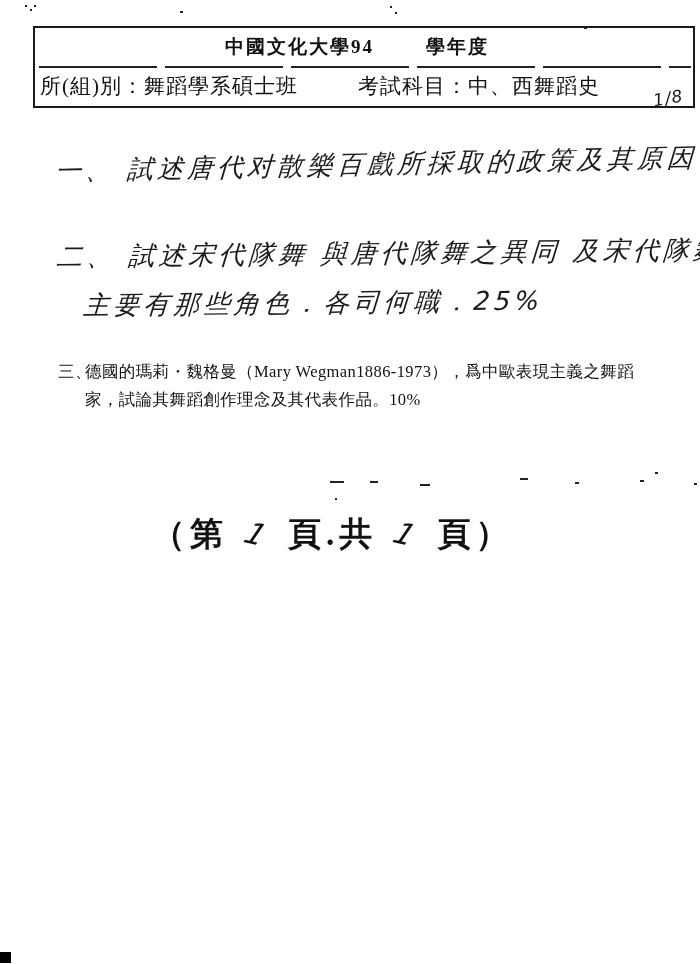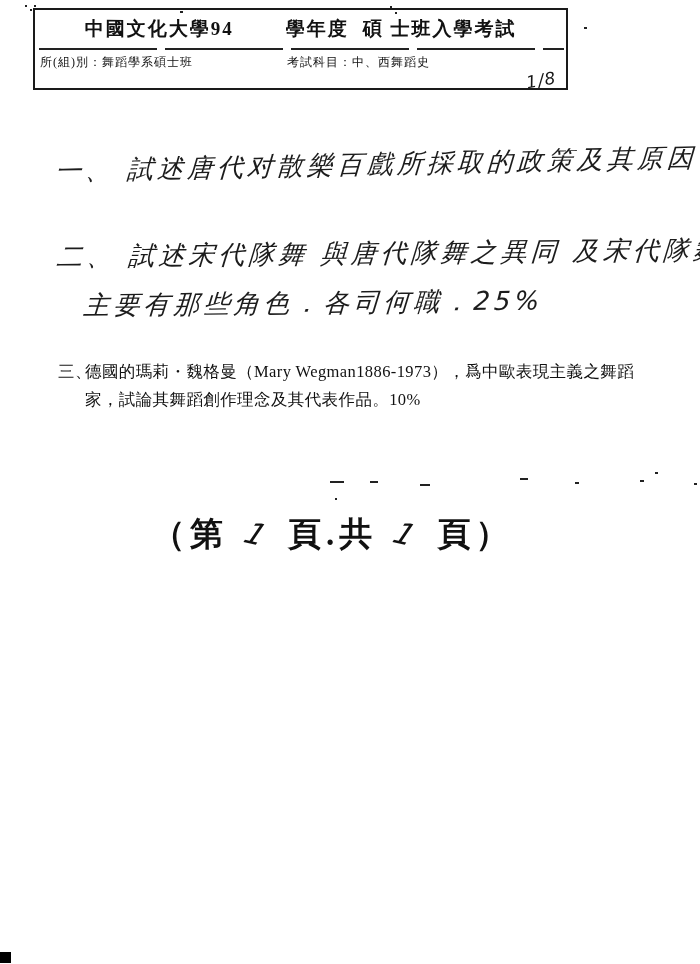--- a/index.html
+++ b/index.html
@@ -7,44 +7,44 @@
     position:relative;
     width:700px;height:964px;
     background:#ffffff;
     overflow:hidden;
     font-family:"Liberation Serif", serif;
     color:#111111;
   }
 
   
   .header-table{
-    position:absolute;left:33px;top:8px;width:535px;height:82px;
+    position:absolute;left:33px;top:26px;width:662px;height:82px;
     border:2px solid #1a1a1a;
     box-sizing:border-box;
     background:#fff;
   }
   .header-title{
     height:37px;
     display:flex;align-items:center;justify-content:center;
     font-size:19px;font-weight:bold;letter-spacing:2px;
     white-space:nowrap;
   }
   .header-title .gap-wide{display:inline-block;width:52px;}
   .header-title .gap-small{display:inline-block;width:14px;}
   .header-divider{
     position:absolute;left:4px;right:2px;top:38px;height:2px;
     background:repeating-linear-gradient(to right,#222 0 118px,transparent 118px 126px);
   }
   .header-fields{
     position:absolute;top:44px;left:5px;right:5px;
     display:flex;align-items:flex-start;
-    font-size:12px;letter-spacing:1px;white-space:nowrap;
+    font-size:21px;letter-spacing:1px;white-space:nowrap;
   }
   .field-dept{margin-left:0;}
-  .field-subject{margin-left:94px;text-align:center;}
+  .field-subject{margin-left:60px;text-align:center;}
   .page-mark{
     position:absolute;right:10px;bottom:-2px;
     font-family:"DejaVu Sans", sans-serif;
     font-style:italic;font-size:17px;letter-spacing:1px;
     transform:rotate(-10deg);
     color:#161616;
   }
 
   
   .hand{
@@ -105,21 +105,20 @@
 <body>
 
 <div class="page">
 
   <div class="header-table">
     <div class="header-title">
       <span>中國文化大學94</span>
       <span class="gap-wide"></span>
       <span>學年度</span>
       <span class="gap-small"></span>
-      <span>碩 士班入學考試</span>
     </div>
     <div class="header-divider"></div>
     <div class="header-fields">
       <span class="field-dept">所(組)別：舞蹈學系碩士班</span>
       <span class="field-subject">考試科目：中、西舞蹈史</span>
     </div>
     <span class="page-mark">1/8</span>
   </div>
 
   <div class="hand hw-q1">

